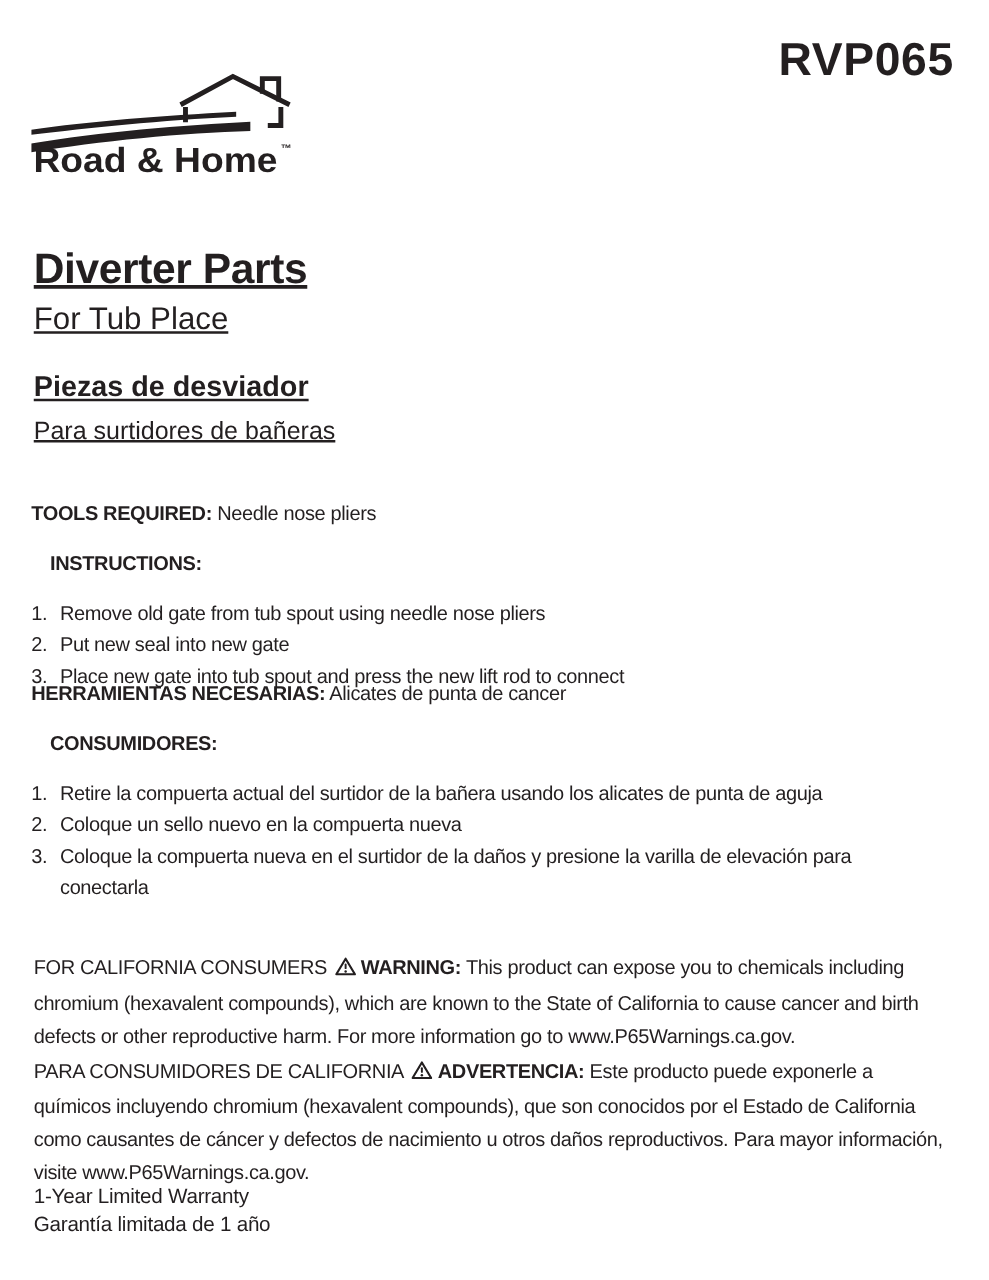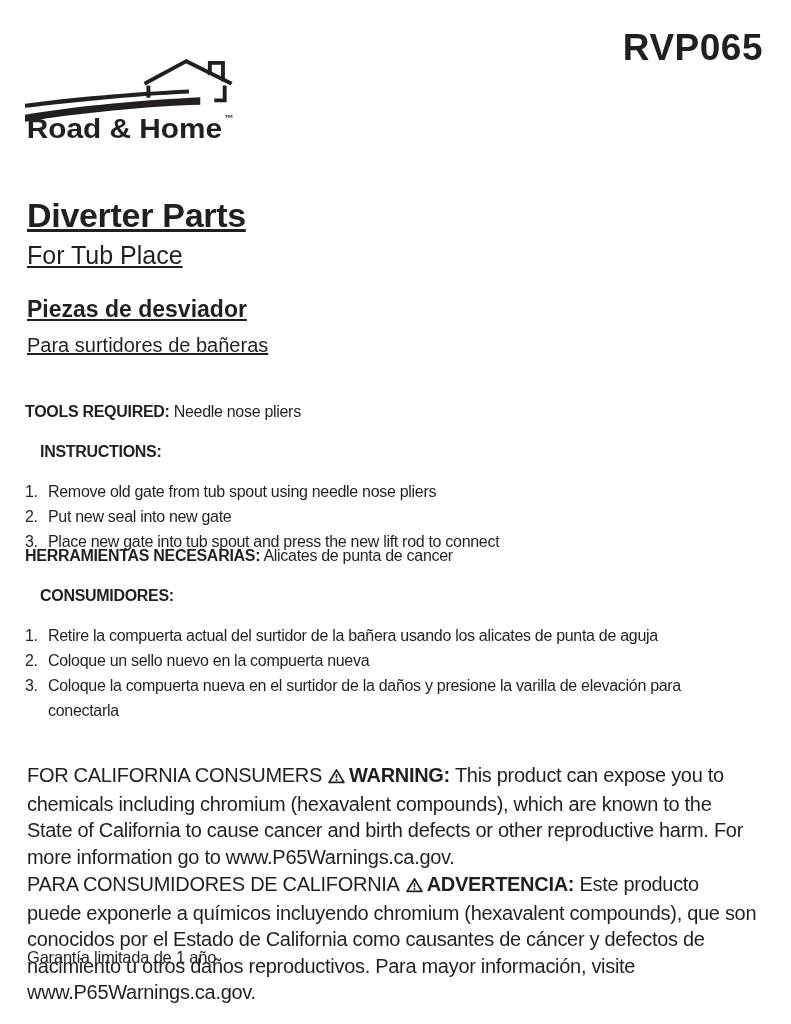--- a/index.html
+++ b/index.html
@@ -36,21 +36,21 @@
   .tools-line { margin: 0 0 8px 0; }
   .bold { font-weight: 700; }
   .inst-heading { font-weight: 700; margin: 15px; }
   .inst-list { margin: 0; padding: 0; list-style: none; }
   .inst-item { display: flex; }
   .inst-num  { flex: 0 0 23px; }
   .inst-text { flex: 1; }
 
   .warnings {
     position: absolute; left: 27px; top: 762px; width: 730px;
-    font-size: 20px; line-height: 26.5px; letter-spacing: -0.3px;
+    font-size: 16px; line-height: 26.5px; letter-spacing: -0.3px;
   }
   .warning-para { margin: 0; }
   .warning-para + .warning-para { margin-top: 1px; }
   .warn-icon { display: inline-block; vertical-align: -2px; margin: 0 4px 0 6px; }
 
   .warranty {
     position: absolute; left: 27px; top: 946px;
     font-size: 16.5px; line-height: 23px; letter-spacing: -0.2px;
   }
 </style>
@@ -132,14 +132,15 @@
           <circle cx="12" cy="16.8" r="1.4" fill="#231f20"></circle>
         </svg></span><span class="bold">WARNING:</span> <span>This product can expose you to chemicals including chromium (hexavalent compounds), which are known to the State of California to cause cancer and birth defects or other reproductive harm. For more information go to www.P65Warnings.ca.gov.</span></p>
   <p class="warning-para"><span>PARA CONSUMIDORES DE CALIFORNIA</span><span class="warn-icon"><svg width="17" height="16" viewBox="0 0 24 22">
           <path d="M12 2.5 L22.5 20 L1.5 20 Z" fill="none" stroke="#231f20" stroke-width="2.4" stroke-linejoin="round"></path>
           <rect x="10.9" y="8" width="2.2" height="6.2" rx="1" fill="#231f20"></rect>
           <circle cx="12" cy="16.8" r="1.4" fill="#231f20"></circle>
         </svg></span><span class="bold">ADVERTENCIA:</span> <span>Este producto puede exponerle a químicos incluyendo chromium (hexavalent compounds), que son conocidos por el Estado de California como causantes de cáncer y defectos de nacimiento u otros daños reproductivos. Para mayor información, visite www.P65Warnings.ca.gov.</span></p>
 </section>
 
 <div class="warranty">
+  <div>1-Year Limited Warranty</div>
   <div>Garantía limitada de 1 año</div>
 </div>
 
 </body></html>

